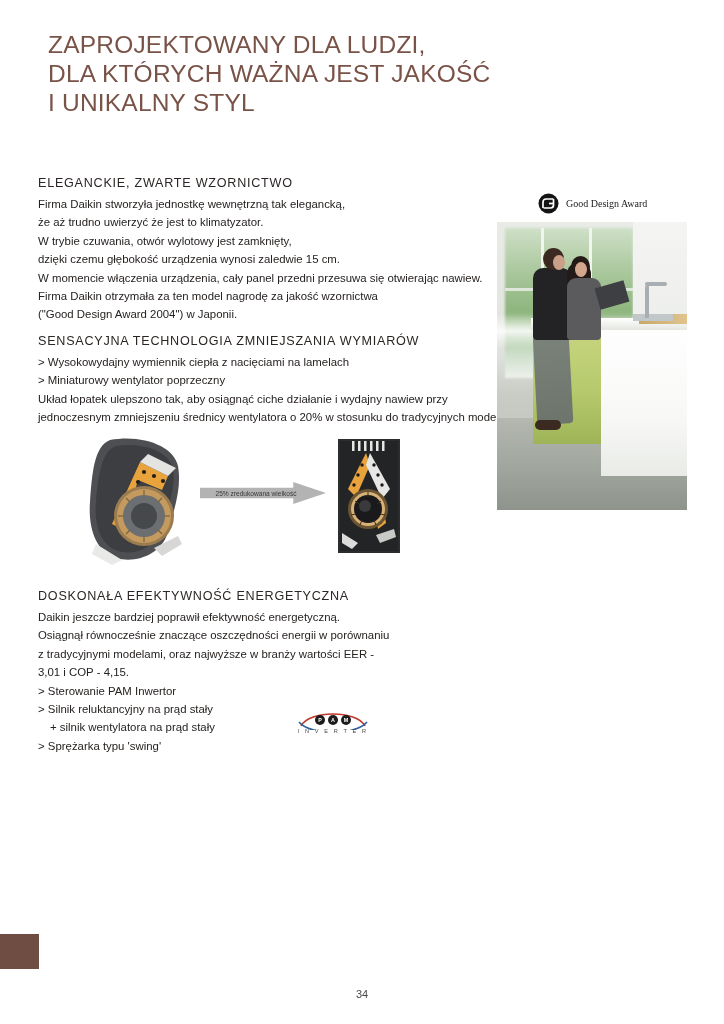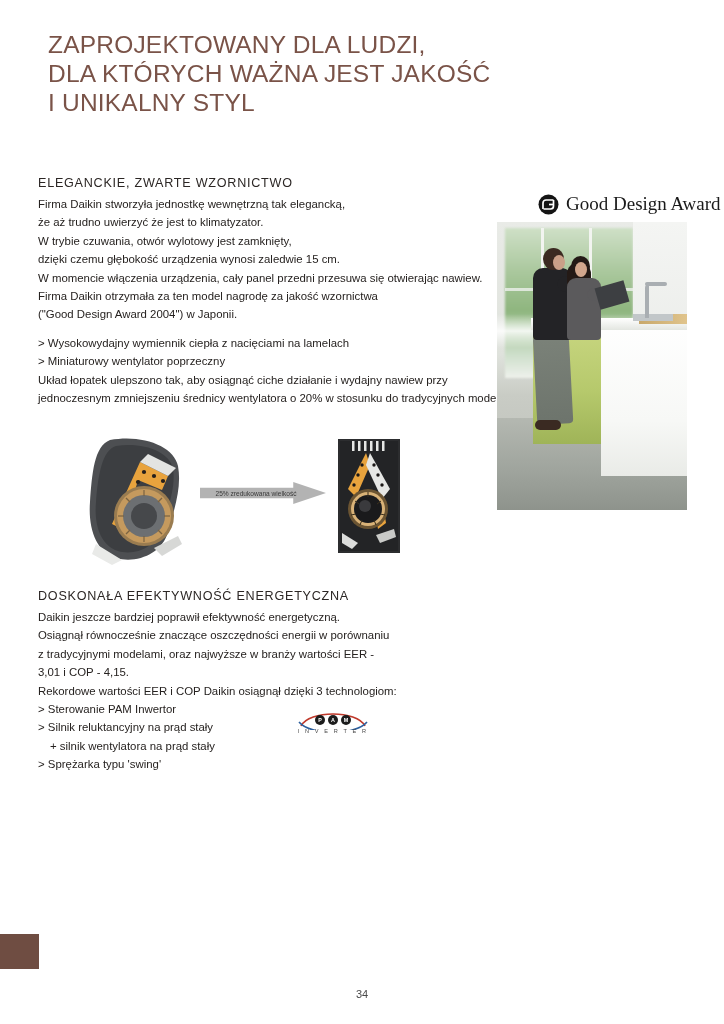--- a/index.html
+++ b/index.html
@@ -63,21 +63,21 @@
     align-items: center;
     gap: 7px;
   }
   #gda .gda-mark {
     width: 21px; height: 21px;
     position: relative;
     flex: none;
   }
   #gda .gda-label {
     font-family: "Liberation Serif", serif;
-    font-size: 19px;
+    font-size: 10px;
     color: #1a1a1a;
     white-space: nowrap;
   }
 
   
   #photo {
     position: absolute;
     left: 497px;
     top: 222px;
     width: 190px;
@@ -236,33 +236,33 @@
     <div class="sec-line">Firma Daikin stworzyła jednostkę wewnętrzną tak elegancką,</div>
     <div class="sec-line">że aż trudno uwierzyć że jest to klimatyzator.</div>
     <div class="sec-line">W trybie czuwania, otwór wylotowy jest zamknięty,</div>
     <div class="sec-line">dzięki czemu głębokość urządzenia wynosi zaledwie 15 cm.</div>
     <div class="sec-line">W momencie włączenia urządzenia, cały panel przedni przesuwa się otwierając nawiew.</div>
     <div class="sec-line">Firma Daikin otrzymała za ten model nagrodę za jakość wzornictwa</div>
     <div class="sec-line">("Good Design Award 2004") w Japonii.</div>
   </div>
 
   <div class="section" id="sec-tech">
+    <div class="sec-title">SENSACYJNA TECHNOLOGIA ZMNIEJSZANIA WYMIARÓW</div>
     <div class="sec-line">&gt; Wysokowydajny wymiennik ciepła z nacięciami na lamelach</div>
     <div class="sec-line">&gt; Miniaturowy wentylator poprzeczny</div>
     <div class="sec-line">Układ łopatek ulepszono tak, aby osiągnąć ciche działanie i wydajny nawiew przy</div>
     <div class="sec-line">jednoczesnym zmniejszeniu średnicy wentylatora o 20% w stosunku do tradycyjnych modeli.</div>
   </div>
 
   <div class="section" id="sec-energy">
     <div class="sec-title">DOSKONAŁA EFEKTYWNOŚĆ ENERGETYCZNA</div>
     <div class="sec-line">Daikin jeszcze bardziej poprawił efektywność energetyczną.</div>
     <div class="sec-line">Osiągnął równocześnie znaczące oszczędności energii w porównaniu</div>
     <div class="sec-line">z tradycyjnymi modelami, oraz najwyższe w branży wartości EER -</div>
     <div class="sec-line">3,01 i COP - 4,15.</div>
-    <div class="sec-line">Rekordowe wartości EER i COP Daikin osiągnął dzięki 3 technologiom:</div>
     <div class="sec-line">&gt; Sterowanie PAM Inwertor</div>
     <div class="sec-line">&gt; Silnik reluktancyjny na prąd stały</div>
     <div class="sec-line indent">+ silnik wentylatora na prąd stały</div>
     <div class="sec-line">&gt; Sprężarka typu 'swing'</div>
   </div>
 
   <div id="gda">
     <span class="gda-mark">
       <svg width="21" height="21" viewBox="0 0 42 42" aria-hidden="true">
         <circle cx="21" cy="21" r="20" fill="#141414"></circle>

